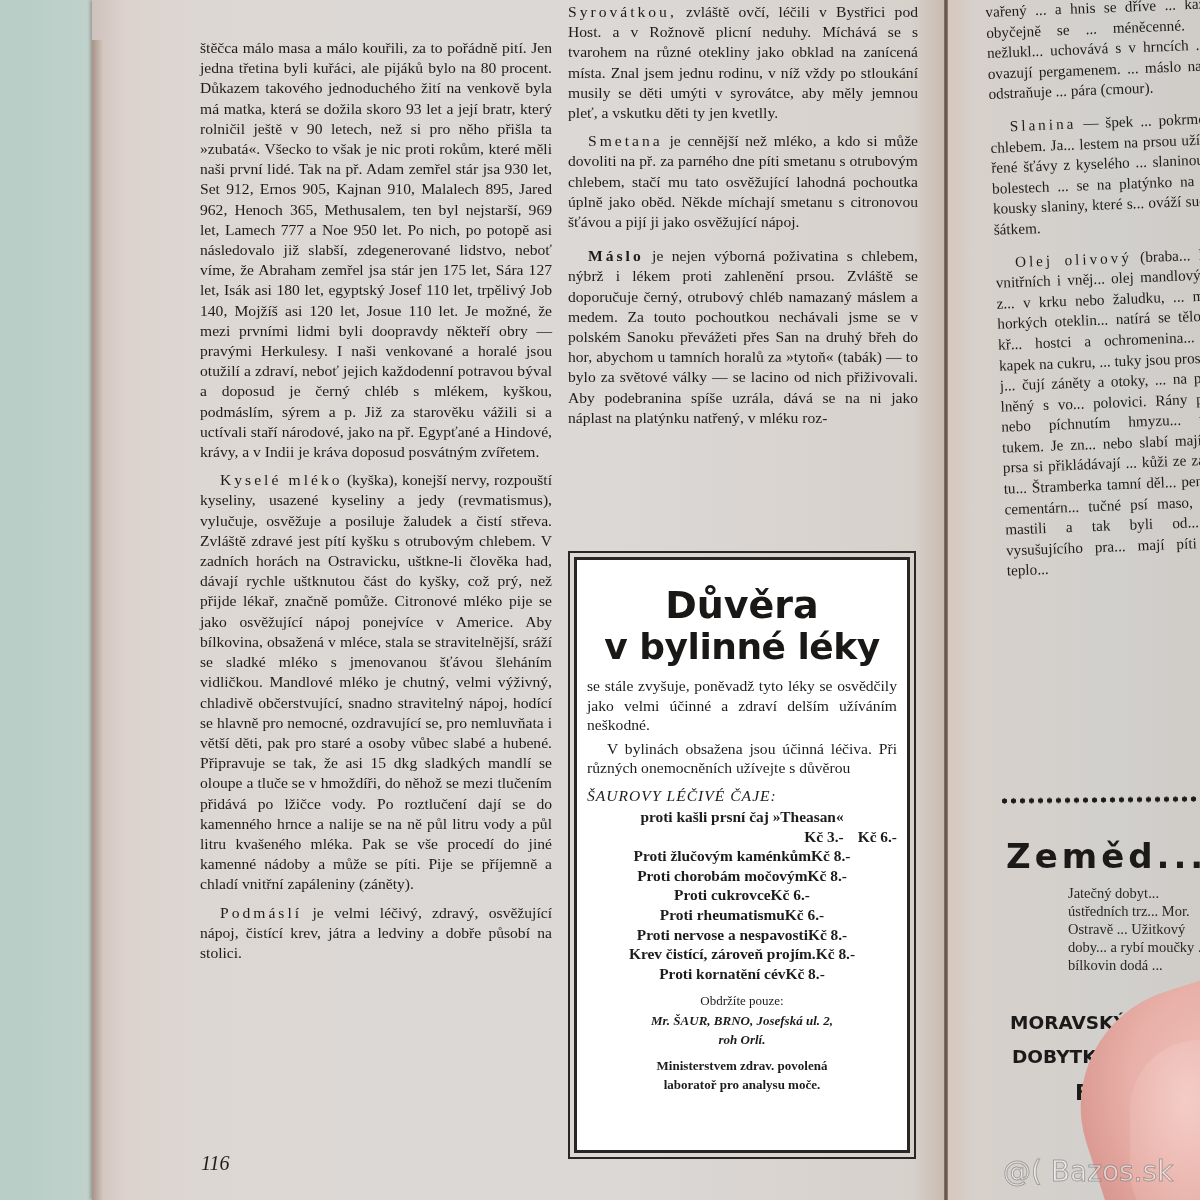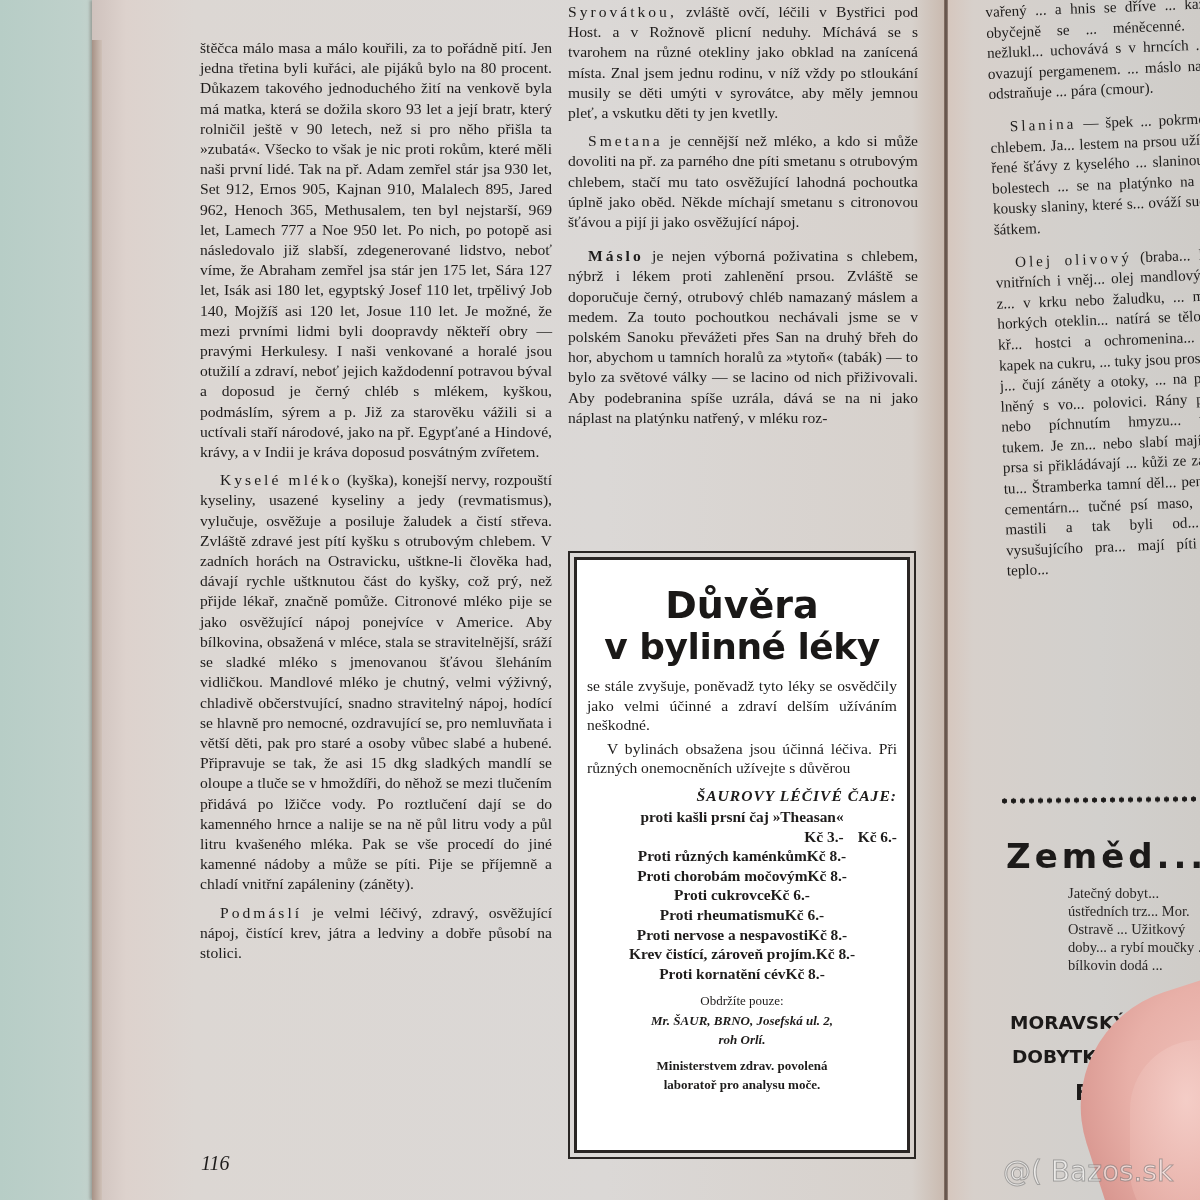--- a/index.html
+++ b/index.html
@@ -55,21 +55,21 @@
   }
   .ad-title {
     font-family: "DejaVu Sans", sans-serif; font-weight: bold; text-align: center;
     font-size: 38px; line-height: 42px; letter-spacing: 0px; color: #1a1817;
     margin-top: 14px;
   }
   .ad-title .l2 { font-size: 36px; letter-spacing: -0.5px; }
   .ad-body { font-size: 15.6px; line-height: 19.5px; text-align: justify; margin-top: 8px; }
   .ad-body p { margin: 0 0 4px 0; }
   .ad-body p.ind { text-indent: 20px; }
-  .ad-heading { text-align: right; font-style: italic; font-weight: bold; letter-spacing: 1px; margin: 8px 0 2px 0; font-size: 15.6px; }
+  .ad-heading { text-align: left; font-style: italic; font-weight: normal; letter-spacing: 1px; margin: 8px 0 2px 0; font-size: 15.6px; }
   .price-row { display: flex; justify-content: center; font-weight: bold; font-size: 15.4px; line-height: 19.6px; }
   .price-row .p { white-space: nowrap; }
   .price-sub { display: flex; justify-content: flex-end; gap: 14px; font-weight: bold; font-size: 15.4px; line-height: 19.6px; }
   .ad-footer { text-align: center; font-size: 13px; line-height: 19.5px; margin-top: 8px; }
   .ad-footer .it { font-style: italic; font-weight: bold; }
   .ad-footer .note { font-weight: bold; margin-top: 6px; }
   
   .divider-dots {
     position: absolute; left: 1000px; top: 796px; width: 200px; height: 8px;
     background-image: radial-gradient(circle, #1e1c1b 2.4px, transparent 2.8px);
@@ -135,21 +135,21 @@
     <p class="ind">V bylinách obsažena jsou účinná léčiva. Při různých onemocněních užívejte s důvěrou</p>
     <div class="ad-heading">ŠAUROVY LÉČIVÉ ČAJE:</div>
     <div class="price-row">
         <span>proti kašli prsní čaj »Theasan«</span>
       </div>
     <div class="price-sub">
         <span>Kč 3.-</span>
         <span>Kč 6.-</span>
       </div>
     <div class="price-row">
-        <span>Proti různých kaménkům</span>
+        <span>Proti žlučovým kaménkům</span>
         <span class="p">Kč 8.-</span>
       </div>
     <div class="price-row">
         <span>Proti chorobám močovým</span>
         <span class="p">Kč 8.-</span>
       </div>
     <div class="price-row">
         <span>Proti cukrovce</span>
         <span class="p">Kč 6.-</span>
       </div>

